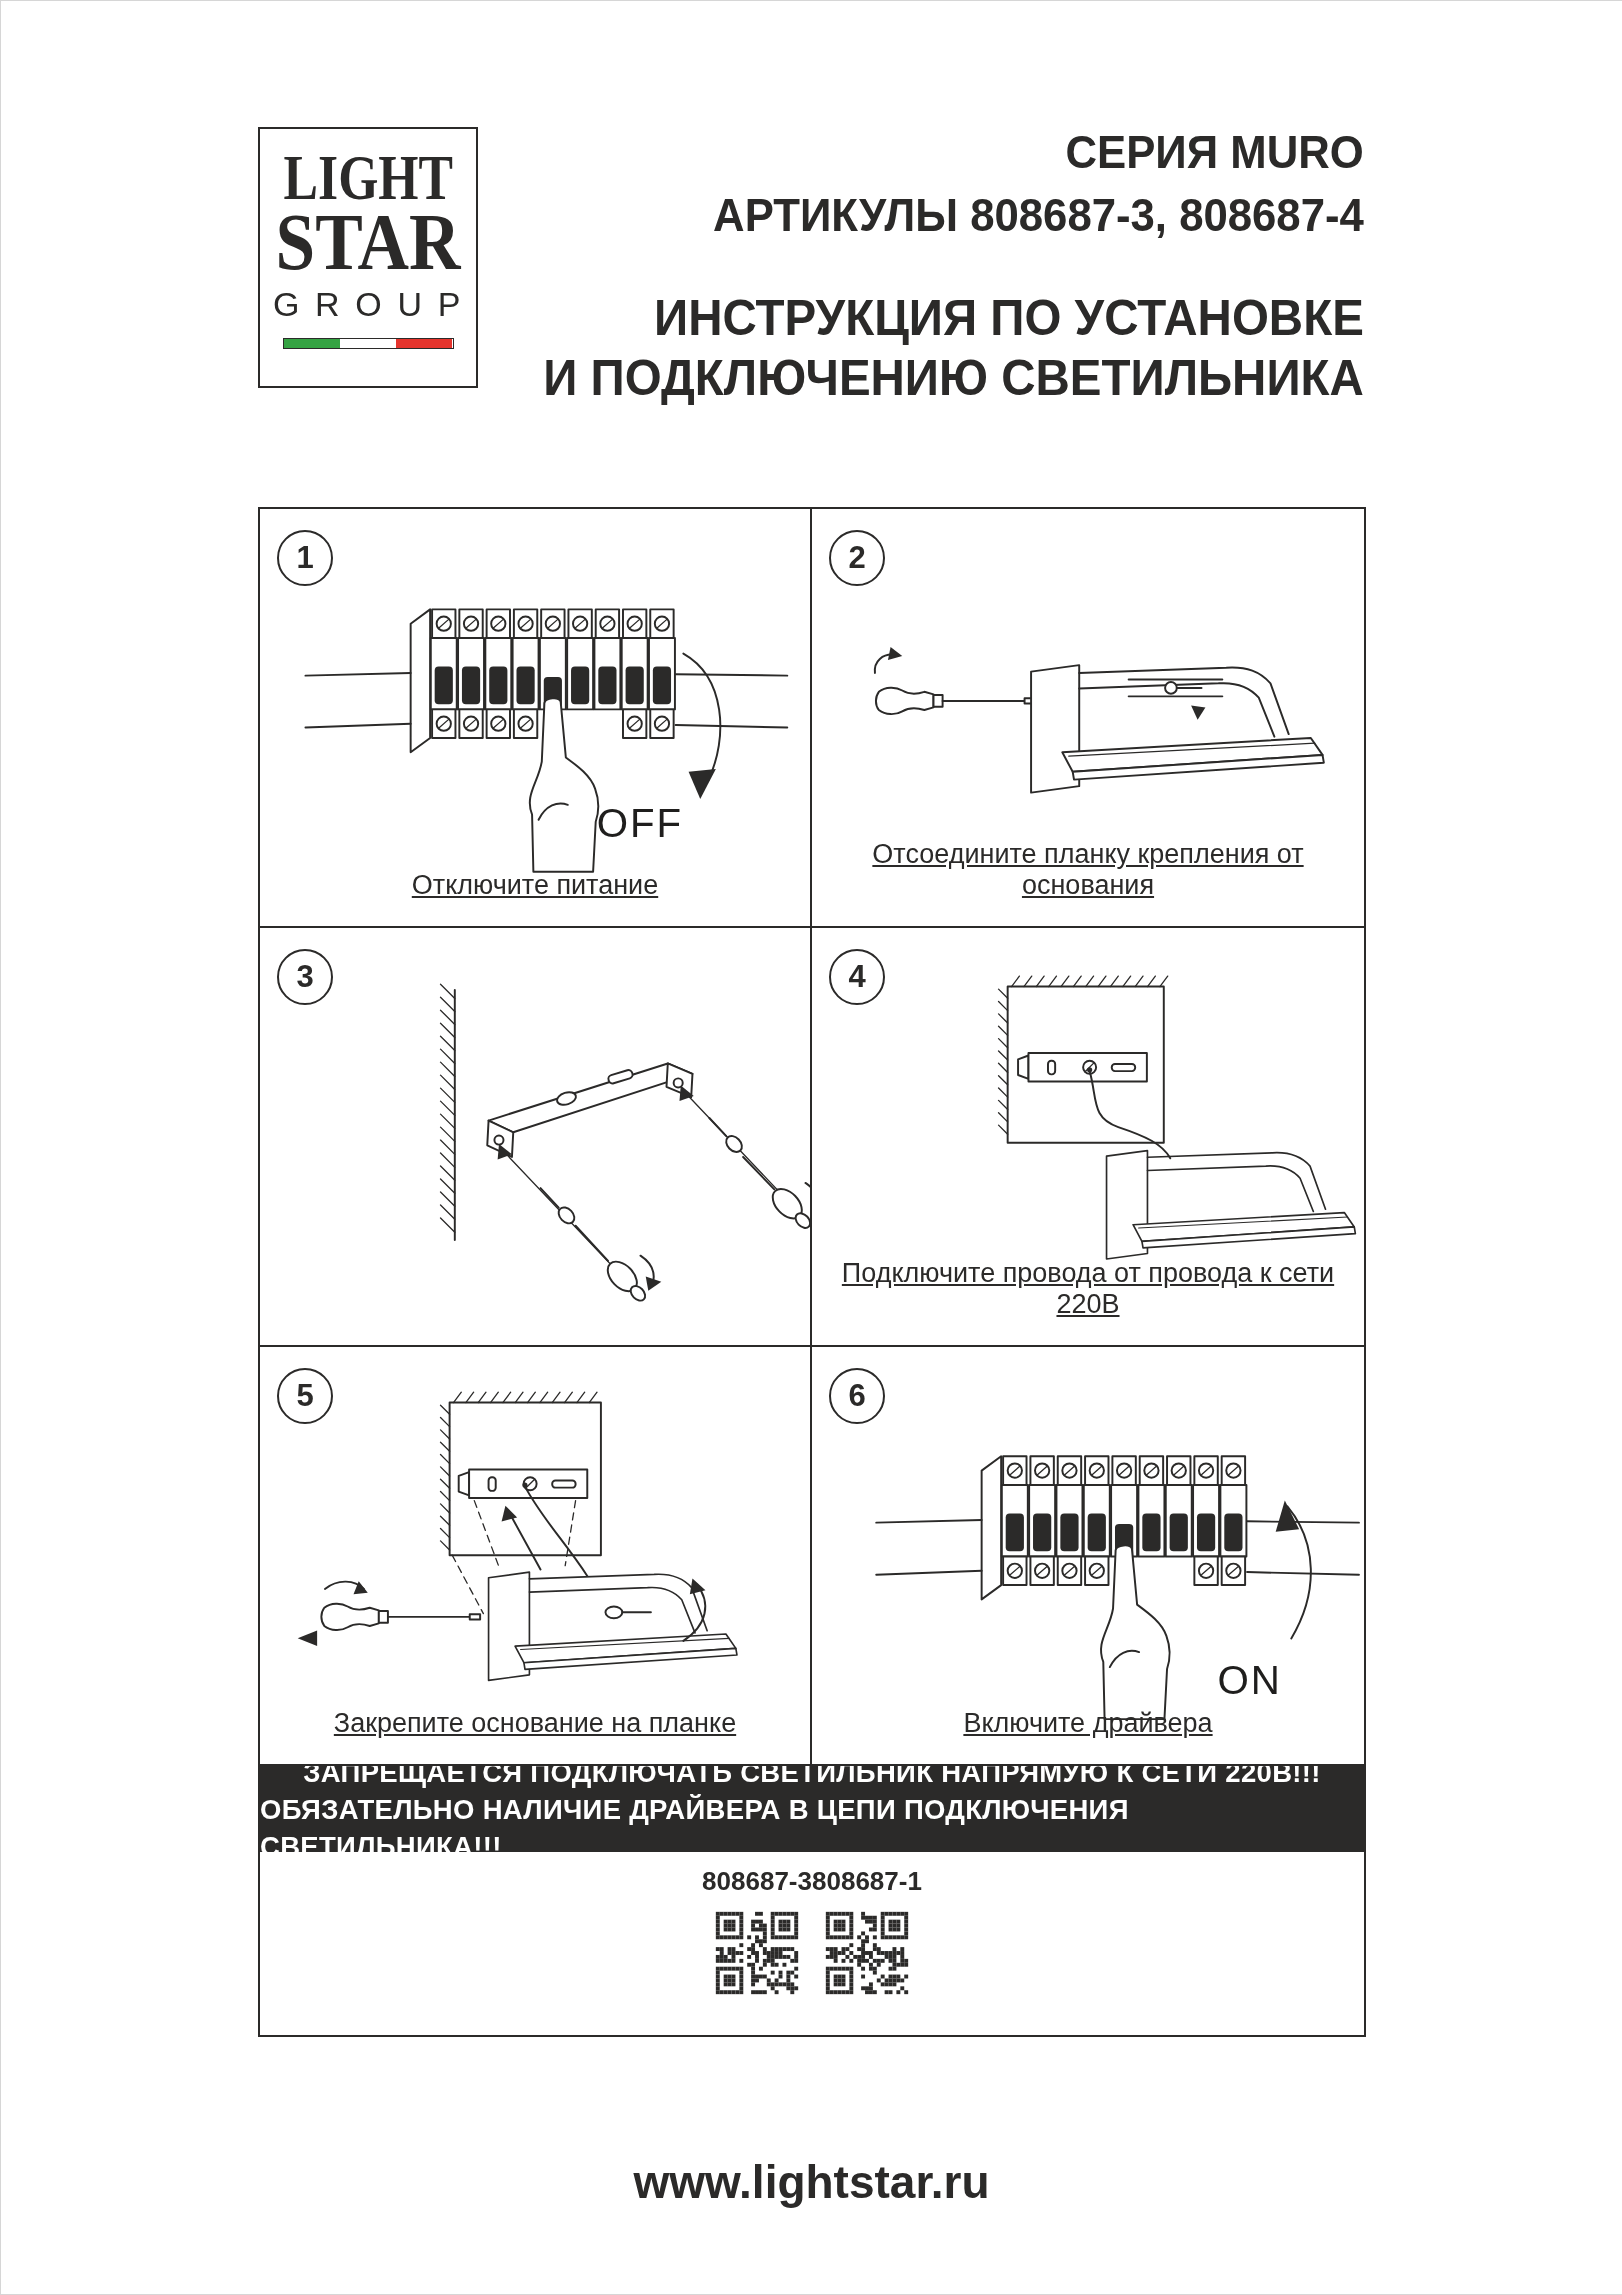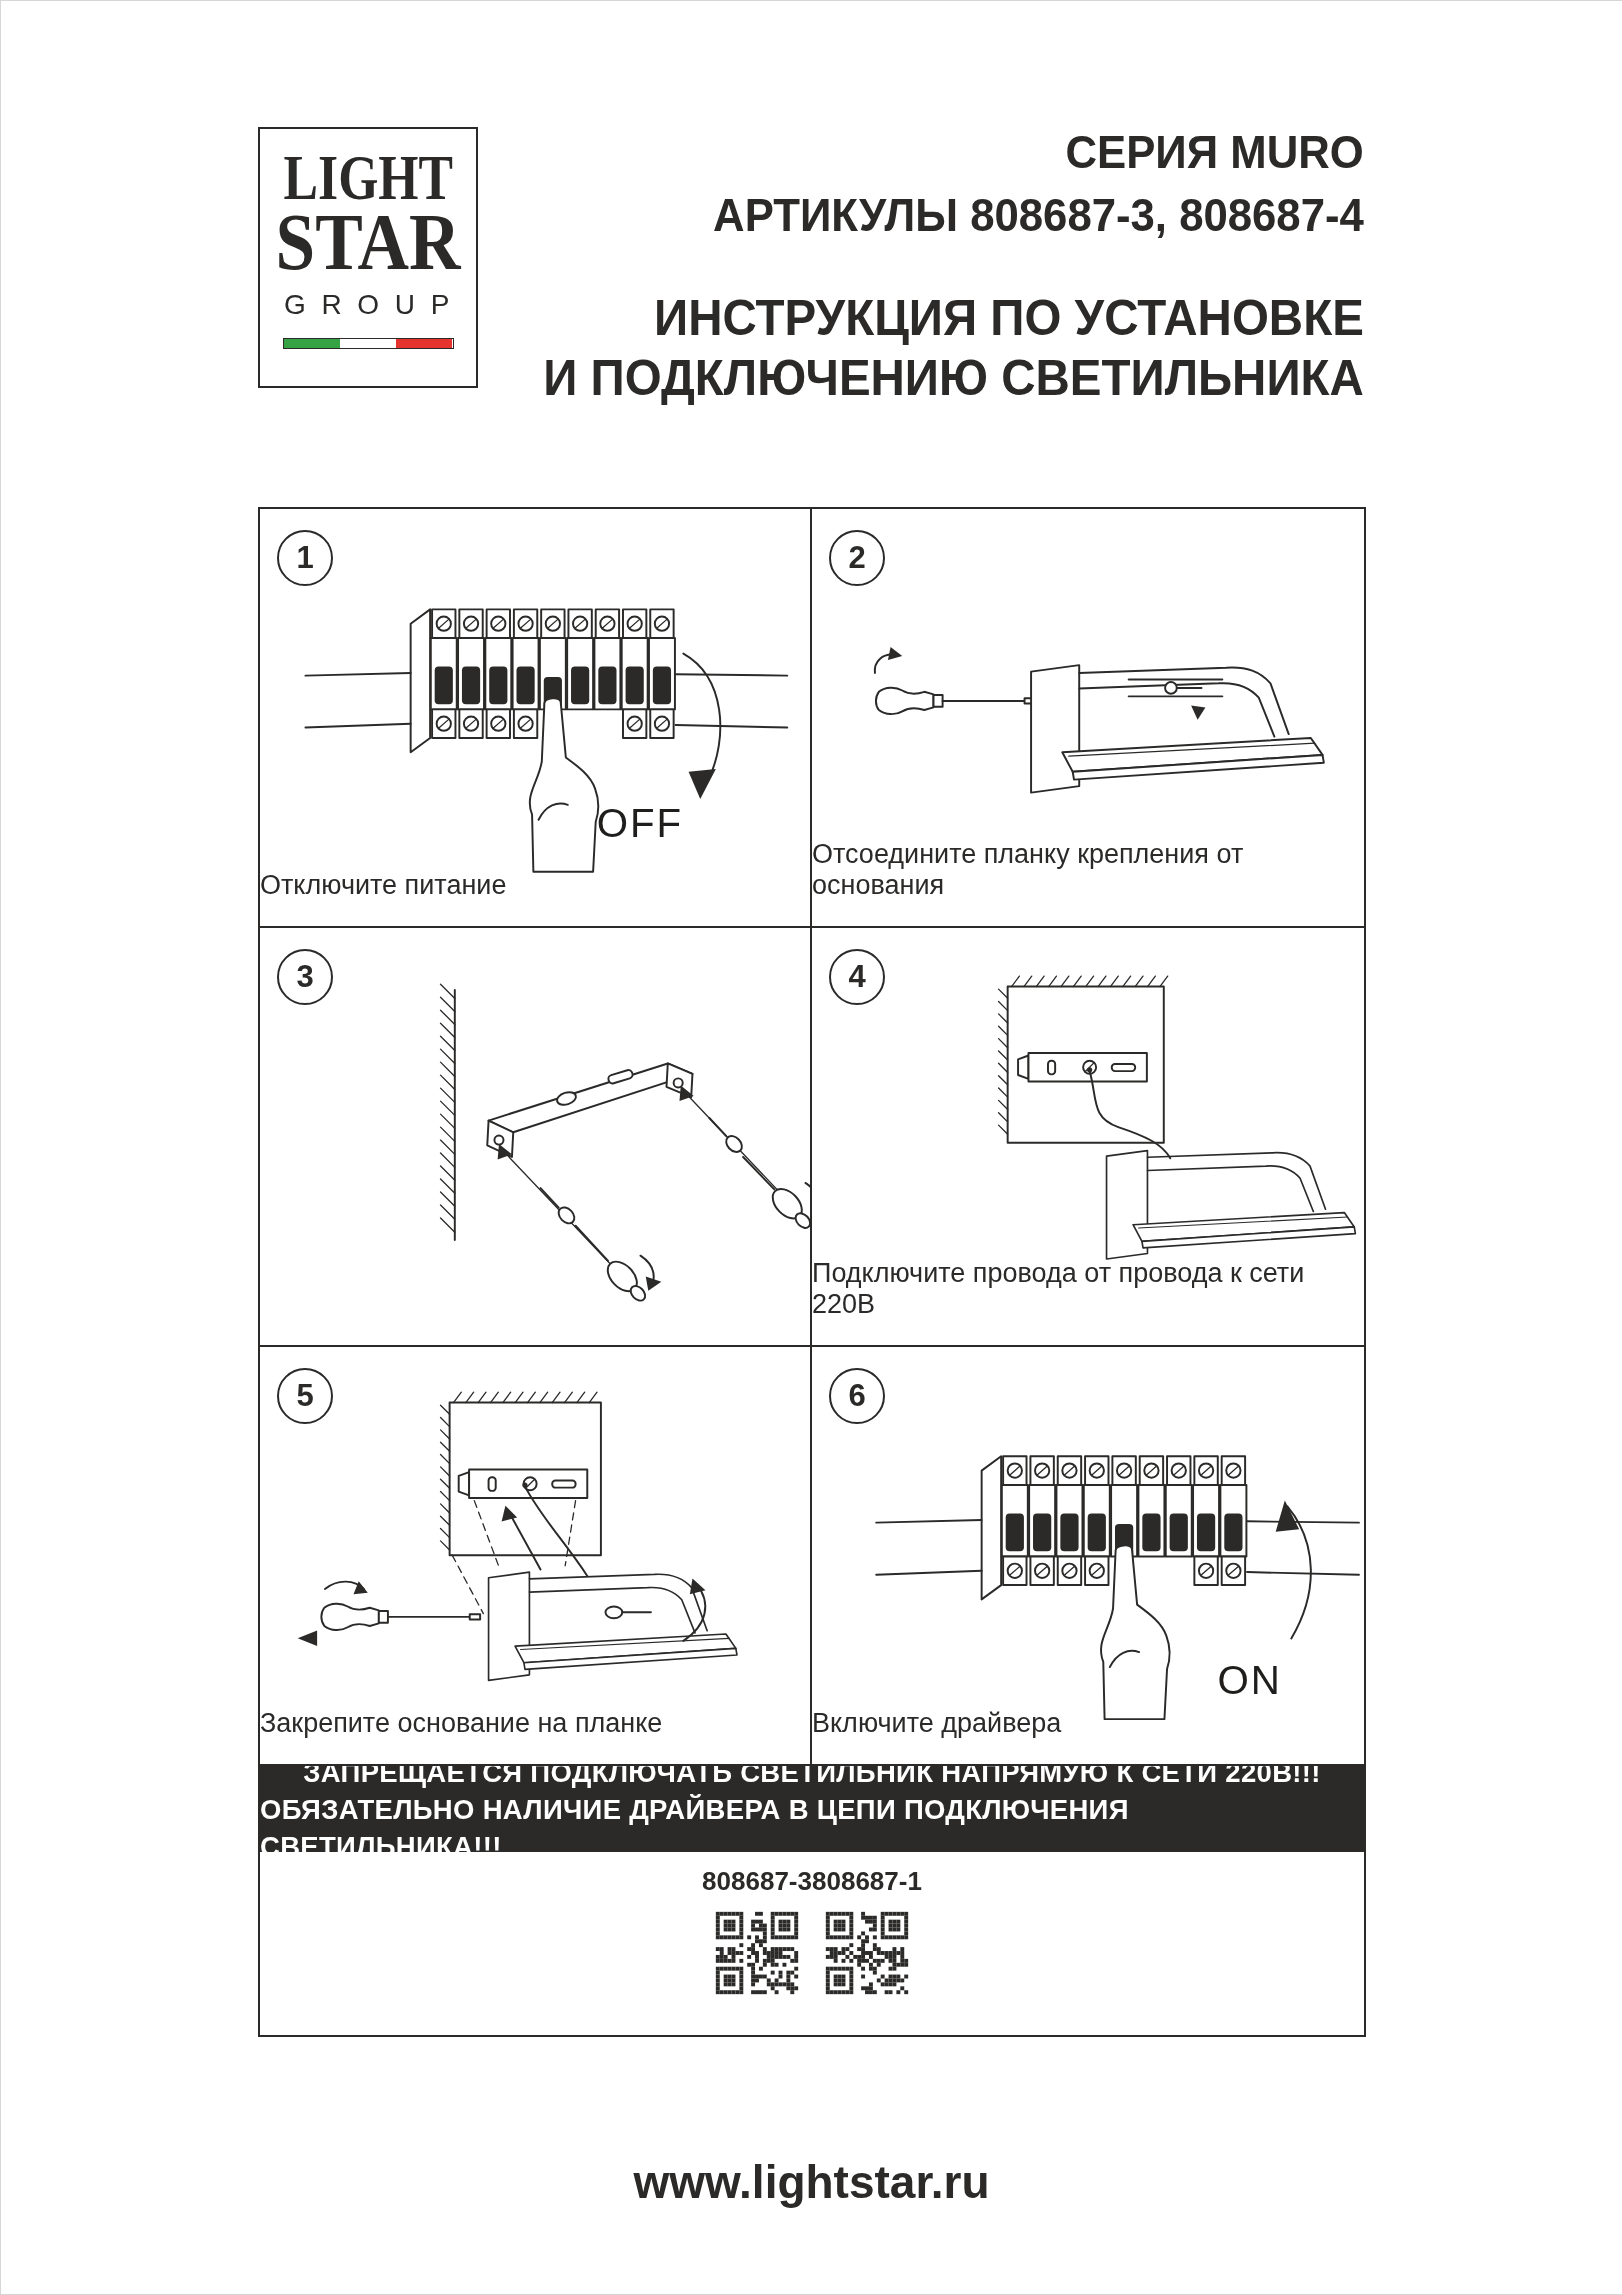--- a/index.html
+++ b/index.html
@@ -8,21 +8,21 @@
         font-family:"Liberation Sans",sans-serif;color:#2b2a29;}
 
   
   .logo-box{position:absolute;left:257px;top:126px;width:220px;height:261px;
             border:2.6px solid #2b2a29;box-sizing:border-box;background:#fff;
             display:flex;flex-direction:column;align-items:center;padding-top:22px;}
   .logo-light{font-family:"Liberation Serif",serif;font-weight:700;font-size:63px;
               line-height:55px;transform:scaleX(.82);white-space:nowrap;}
   .logo-star{font-family:"Liberation Serif",serif;font-weight:700;font-size:81px;
              line-height:73px;transform:scaleX(.88);white-space:nowrap;}
-  .logo-group{font-size:28px;font-weight:400;letter-spacing:15.7px;line-height:41px;
+  .logo-group{font-size:34px;font-weight:400;letter-spacing:15.7px;line-height:41px;
               margin-top:5.2px;padding-left:13px;white-space:nowrap;}
   .logo-flag{width:169px;height:9.2px;margin-top:13px;border:1.3px solid #2b2a29;
              display:flex;box-sizing:content-box;}
   .logo-flag span{flex:1 1 0;}
 
   
   .header{position:absolute;right:258px;top:120px;text-align:right;font-weight:700;
           transform:scaleX(.95);transform-origin:100% 0;white-space:nowrap;}
   .h-small{font-size:46px;line-height:63px;}
   .h-big{font-size:50px;line-height:60px;}
@@ -31,22 +31,22 @@
   
   .doc-table{position:absolute;left:257px;top:506px;width:1108px;height:1530px;
              border:2px solid #2b2a29;box-sizing:border-box;background:#fff;}
   .cells{display:grid;grid-template-columns:1fr 1fr;grid-template-rows:419px 419px 419px;}
   .cell{position:relative;box-sizing:border-box;border-bottom:2px solid #2b2a29;}
   .cell.colL{border-right:2px solid #2b2a29;}
   .cell svg.illus{position:absolute;left:0;top:0;width:100%;height:100%;}
   .num{position:absolute;left:17px;top:21px;width:56px;height:56px;border:2.6px solid #2b2a29;
        border-radius:50%;display:flex;align-items:center;justify-content:center;
        font-size:31px;font-weight:700;background:#fff;box-sizing:border-box;}
-  .caption{position:absolute;left:0;bottom:25px;width:100%;text-align:left;
-           font-size:27px;color:#2b2a29;}
+  .caption{position:absolute;left:0;bottom:25px;width:100%;text-align:center;
+           font-size:27px;color:#2b2a29;text-decoration:underline;}
 
   
   .ln{fill:none;stroke:#2b2a29;stroke-width:3;stroke-linecap:round;stroke-linejoin:round;}
   .lt{fill:none;stroke:#2b2a29;stroke-width:2;stroke-linecap:round;stroke-linejoin:round;}
   .wf{fill:#ffffff;stroke:#2b2a29;stroke-width:3;stroke-linejoin:round;}
   .bf{fill:#2b2a29;stroke:none;}
   .dash{stroke-dasharray:11 8;}
   .svglabel{font-family:"Liberation Sans",sans-serif;font-size:62px;font-weight:400;
             fill:#1f1e1d;letter-spacing:3px;}
 

